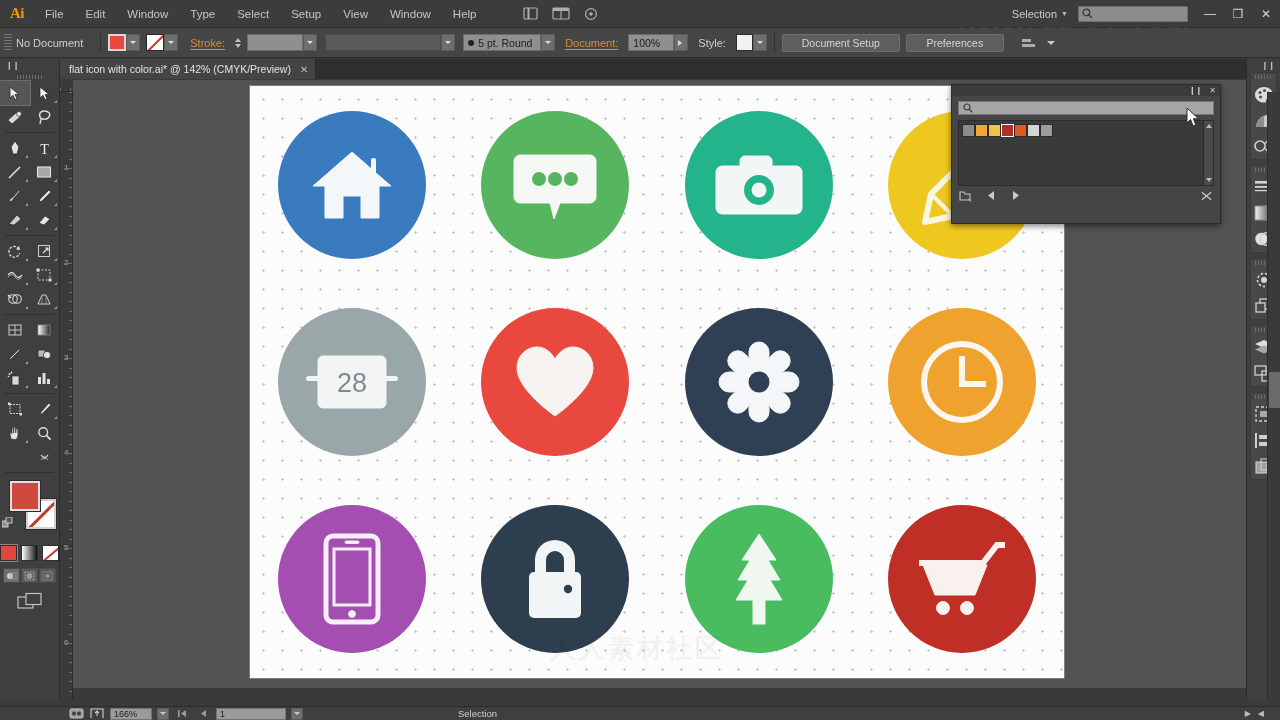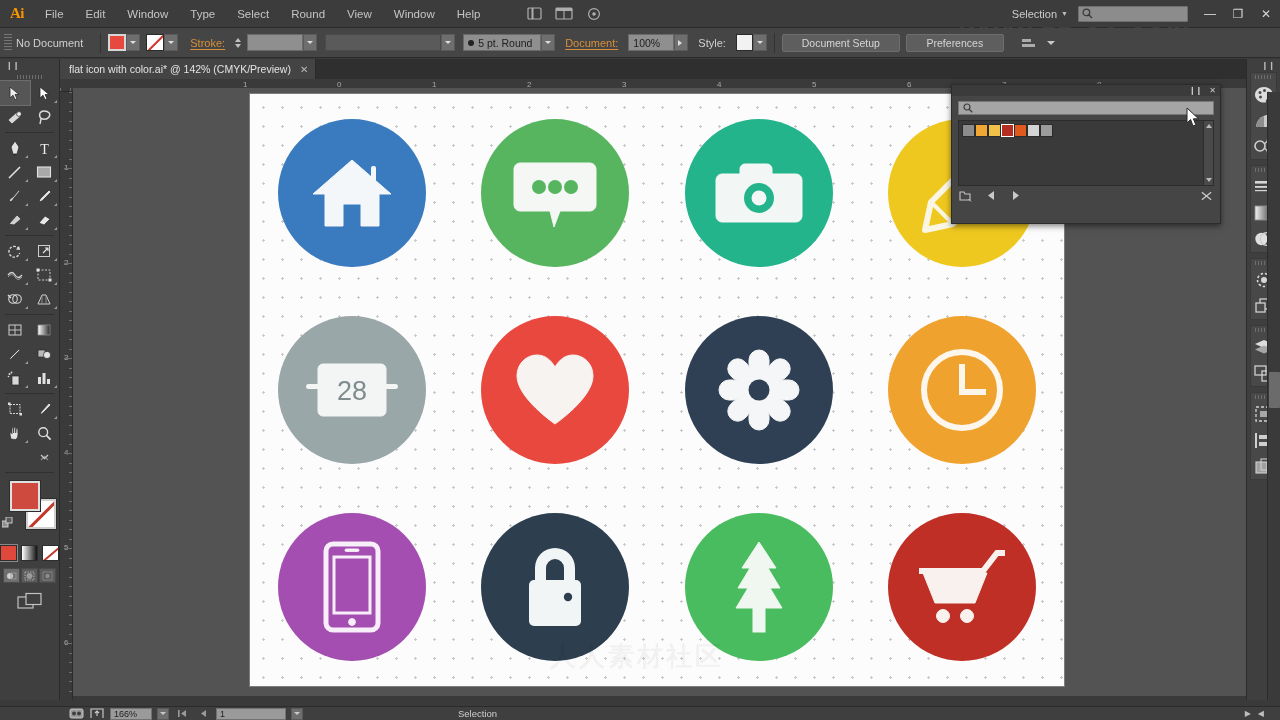--- a/index.html
+++ b/index.html
@@ -140,21 +140,21 @@
   }
   .ruler-v{
     position:absolute;left:60px;top:92px;width:13px;height:608px;background:#3a3a3a;
     border-right:1px solid #2b2b2b;overflow:hidden;
   }
   .rt{position:absolute;background:#6d6d6d;}
   .rl{position:absolute;color:#a8a8a8;font-size:8px;font-family:"Liberation Sans",sans-serif;}
 
   
   .canvas{
-    position:absolute;left:73px;top:88px;width:1194px;height:608px;
+    position:absolute;left:73px;top:80px;width:1194px;height:608px;
     background:#535353;overflow:hidden;
   }
   .artboard{
     position:absolute;left:177px;top:6px;width:814px;height:592px;
     background:#fcfcfc;
     background-image:radial-gradient(#c9c9c9 1.2px, transparent 1.3px);
     background-size:19px 19px;
     background-position:4px 4px;
     box-shadow:0 0 0 1px #7d7d7d;
   }
@@ -234,21 +234,21 @@
 
 <div id="app">
 
   <div class="menubar">
     <div class="ai-logo">Ai</div>
     <div class="menu-item">File</div>
     <div class="menu-item">Edit</div>
     <div class="menu-item">Window</div>
     <div class="menu-item">Type</div>
     <div class="menu-item">Select</div>
-    <div class="menu-item">Round</div>
+    <div class="menu-item">Setup</div>
     <div class="menu-item">View</div>
     <div class="menu-item">Window</div>
     <div class="menu-item">Help</div>
 
     <div style="width:28px"></div>
     <div class="mb-icon">
       <svg width="15" height="13" viewBox="0 0 15 13">
           <rect x="1" y="1" width="13" height="11" rx="1" fill="none" stroke="#c3c3c3" stroke-width="1.2"></rect>
           <rect x="4.5" y="1" width="2" height="11" fill="#c3c3c3"></rect>
         </svg>

